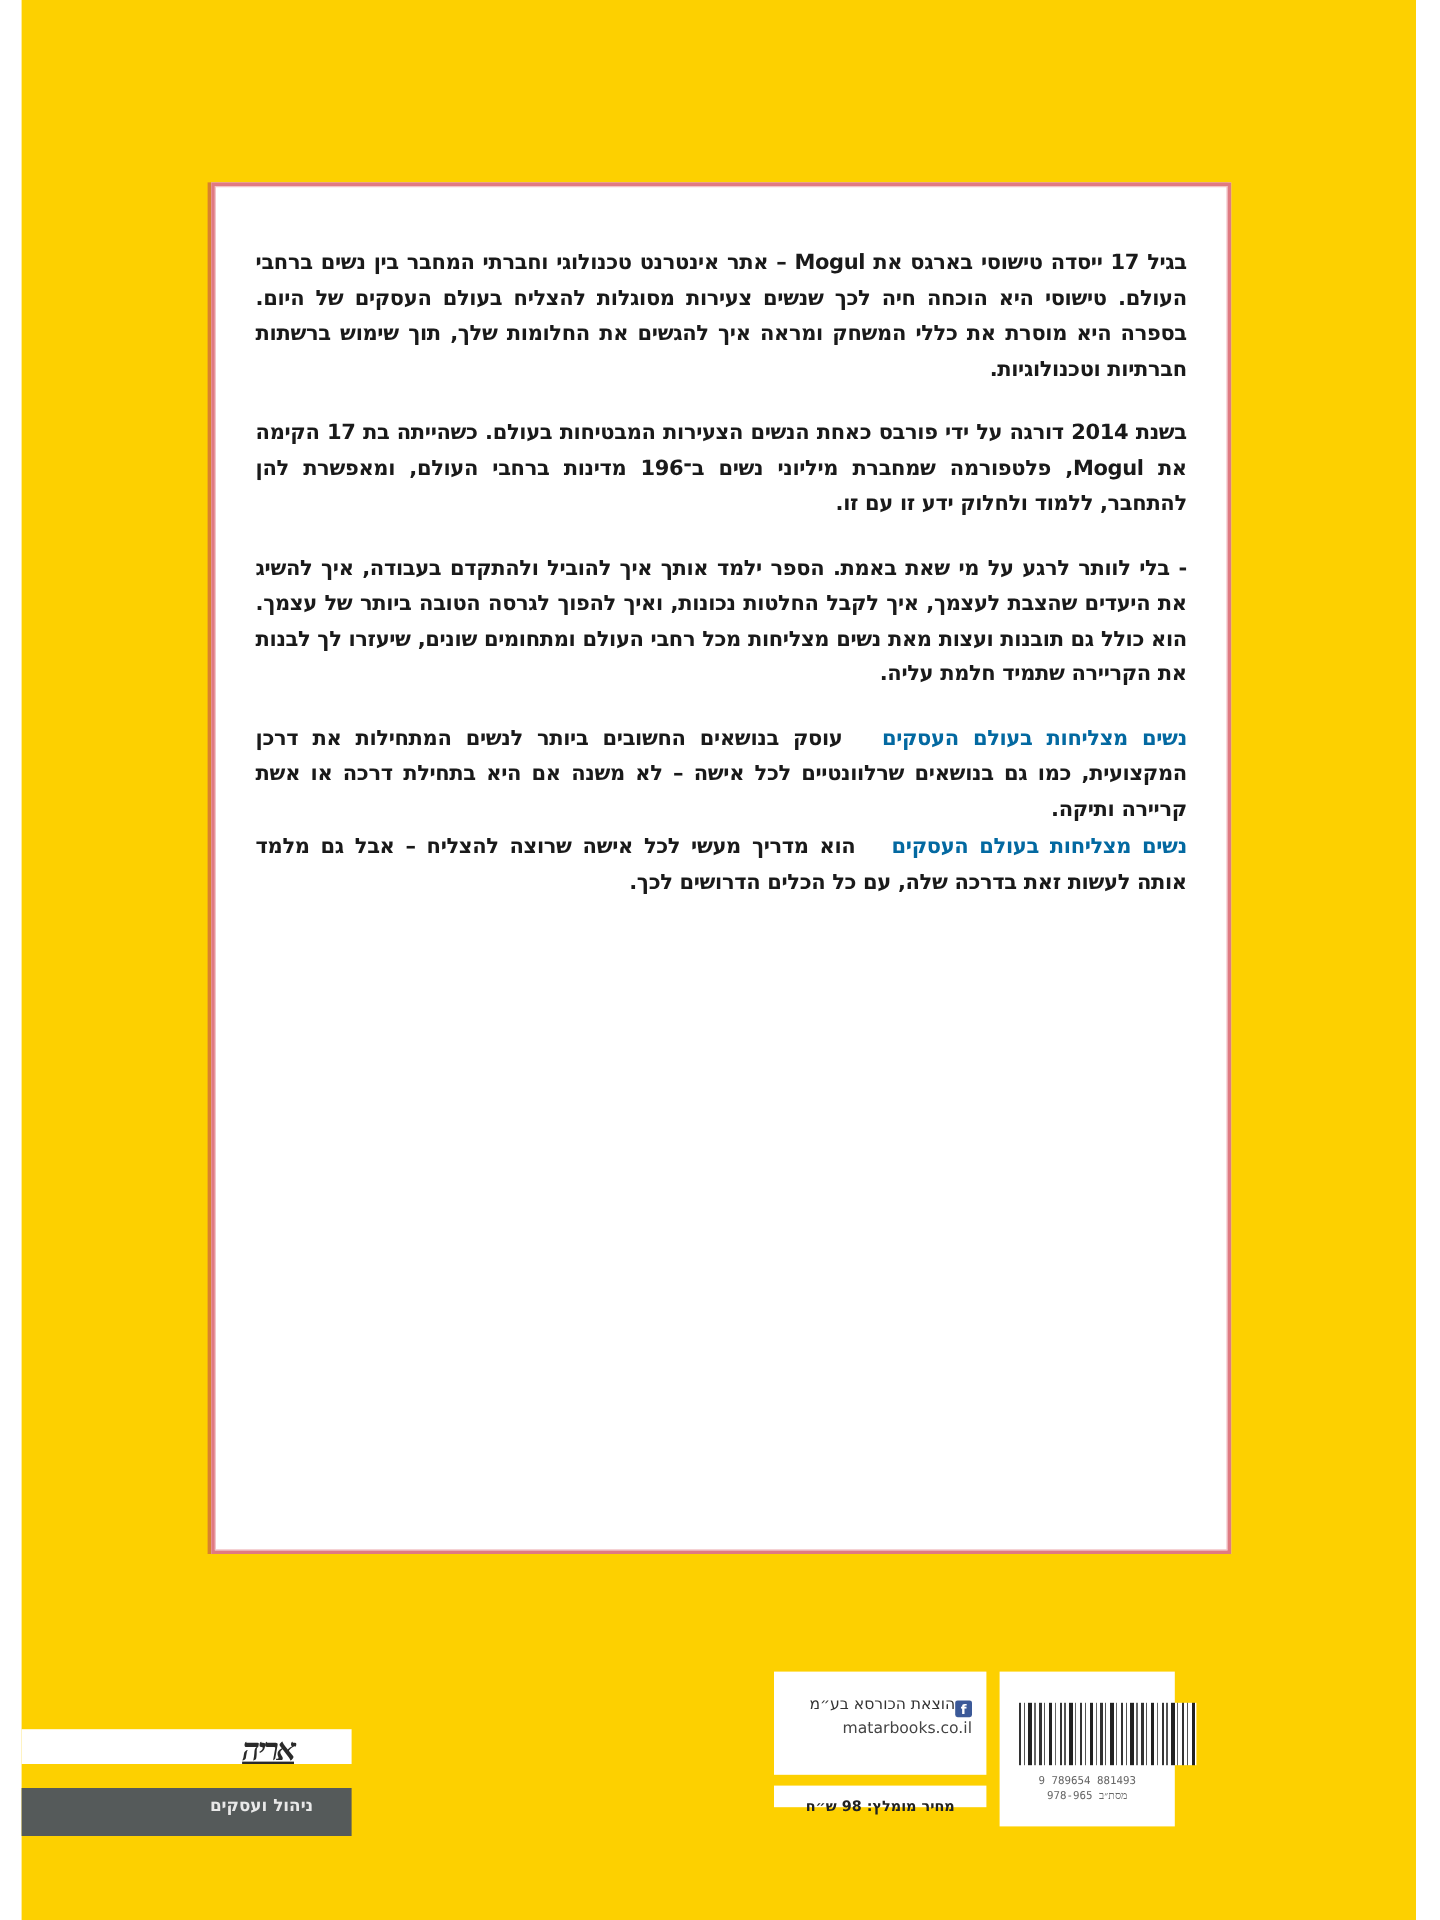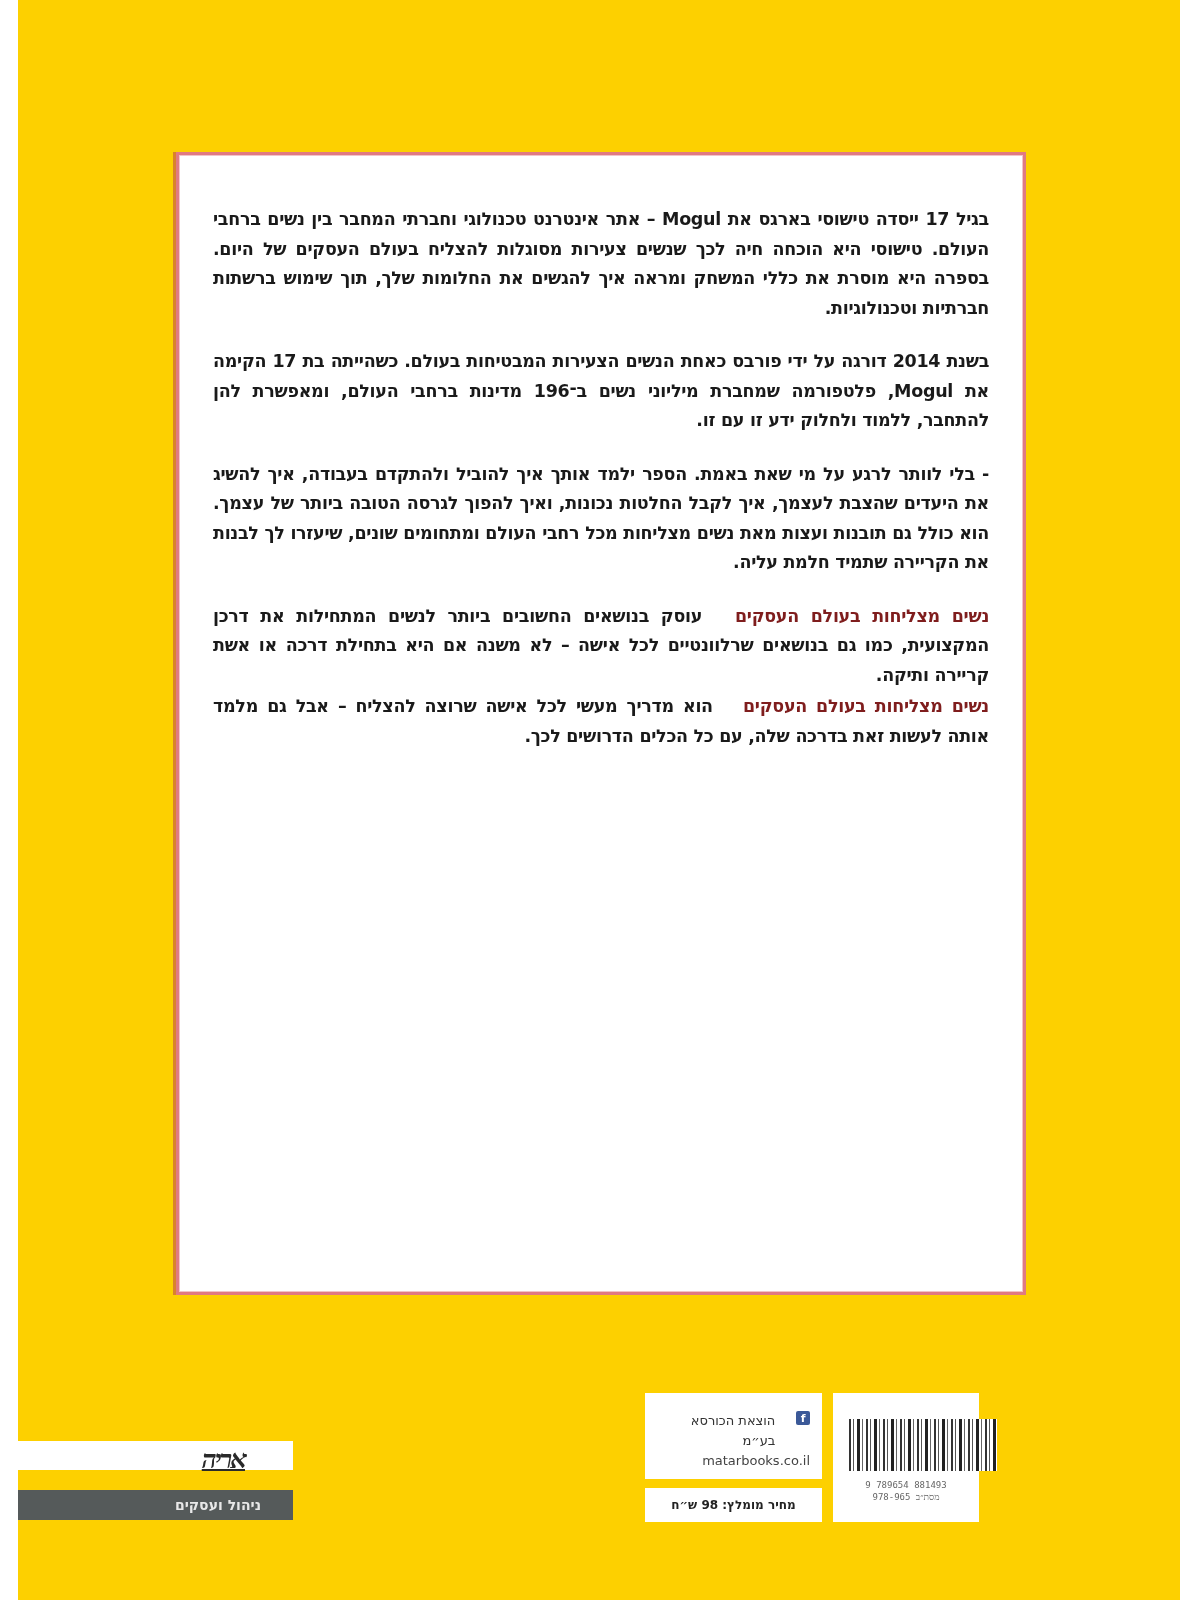--- a/index.html
+++ b/index.html
@@ -48,21 +48,21 @@
     line-height: 29.5px;
     letter-spacing: -0.3px;
   }
   .para {
     margin: 0 0 24px 0;
   }
   .para.tight {
     margin-bottom: 2px;
   }
   .highlight {
-    color: #7f1d1d;
+    color: #0369a1;
     margin-left: 21px;
   }
 
   
   .logo-strip {
     position: absolute;
     left: 18px;
     top: 1441px;
     width: 275px;
     height: 29px;
@@ -79,21 +79,21 @@
     color: #2a2a2a;
     letter-spacing: -2px;
     text-decoration: underline;
     text-decoration-thickness: 2px;
   }
   .series-bar {
     position: absolute;
     left: 18px;
     top: 1490px;
     width: 275px;
-    height: 30px;
+    height: 40px;
     background: #555a5a;
     direction: rtl;
     box-sizing: border-box;
     padding-right: 32px;
     color: #e8e8e8;
     font-size: 14px;
     font-weight: bold;
     line-height: 30px;
     text-align: right;
   }
@@ -110,22 +110,22 @@
     box-sizing: border-box;
     padding: 18px 12px 0 12px;
     font-size: 13px;
     line-height: 20px;
     color: #333;
   }
   .pub-line1 {
     display: flex;
     flex-direction: row-reverse;
     justify-content: flex-end;
-    align-items: flex-start;
-    gap: 21px;
+    align-items: flex-end;
+    gap: 0;
   }
   .fb-icon {
     display: inline-block;
     width: 14px;
     height: 14px;
     background: #3b5998;
     color: #ffffff;
     font-family: "DejaVu Sans", sans-serif;
     font-weight: bold;
     font-size: 11px;
@@ -137,21 +137,21 @@
     direction: ltr;
     text-align: right;
     color: #444;
     font-size: 13px;
   }
   .price-box {
     position: absolute;
     left: 645px;
     top: 1488px;
     width: 177px;
-    height: 34px;
+    height: 18px;
     background: #ffffff;
     direction: rtl;
     text-align: center;
     font-size: 12px;
     font-weight: bold;
     line-height: 34px;
     color: #222;
   }
 
   

